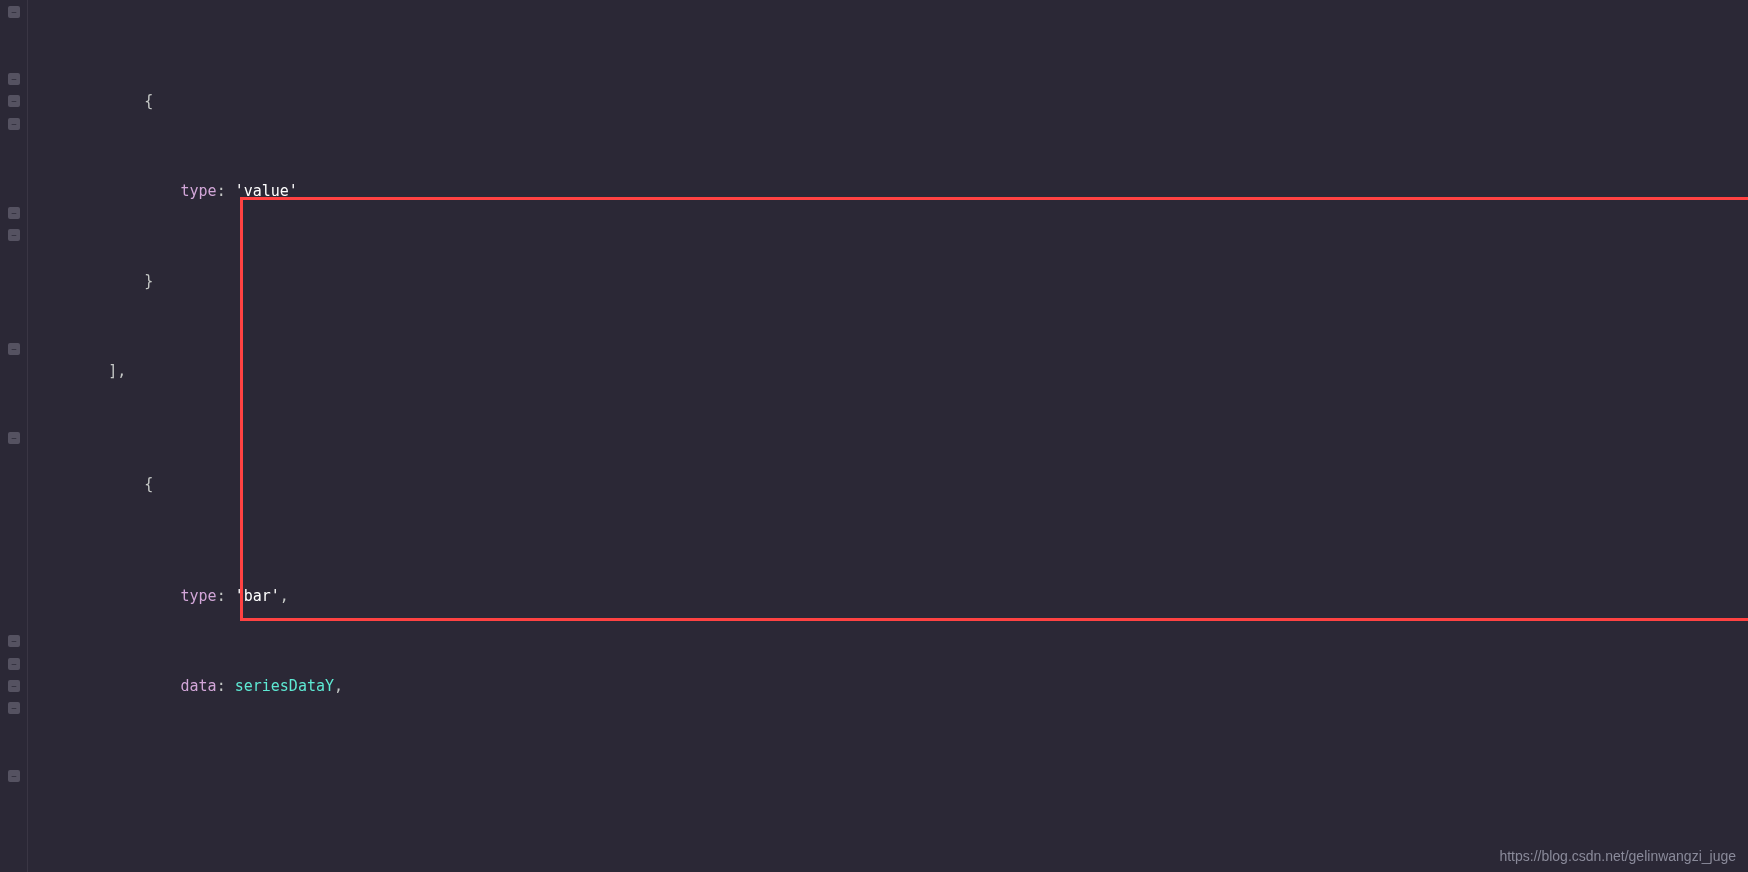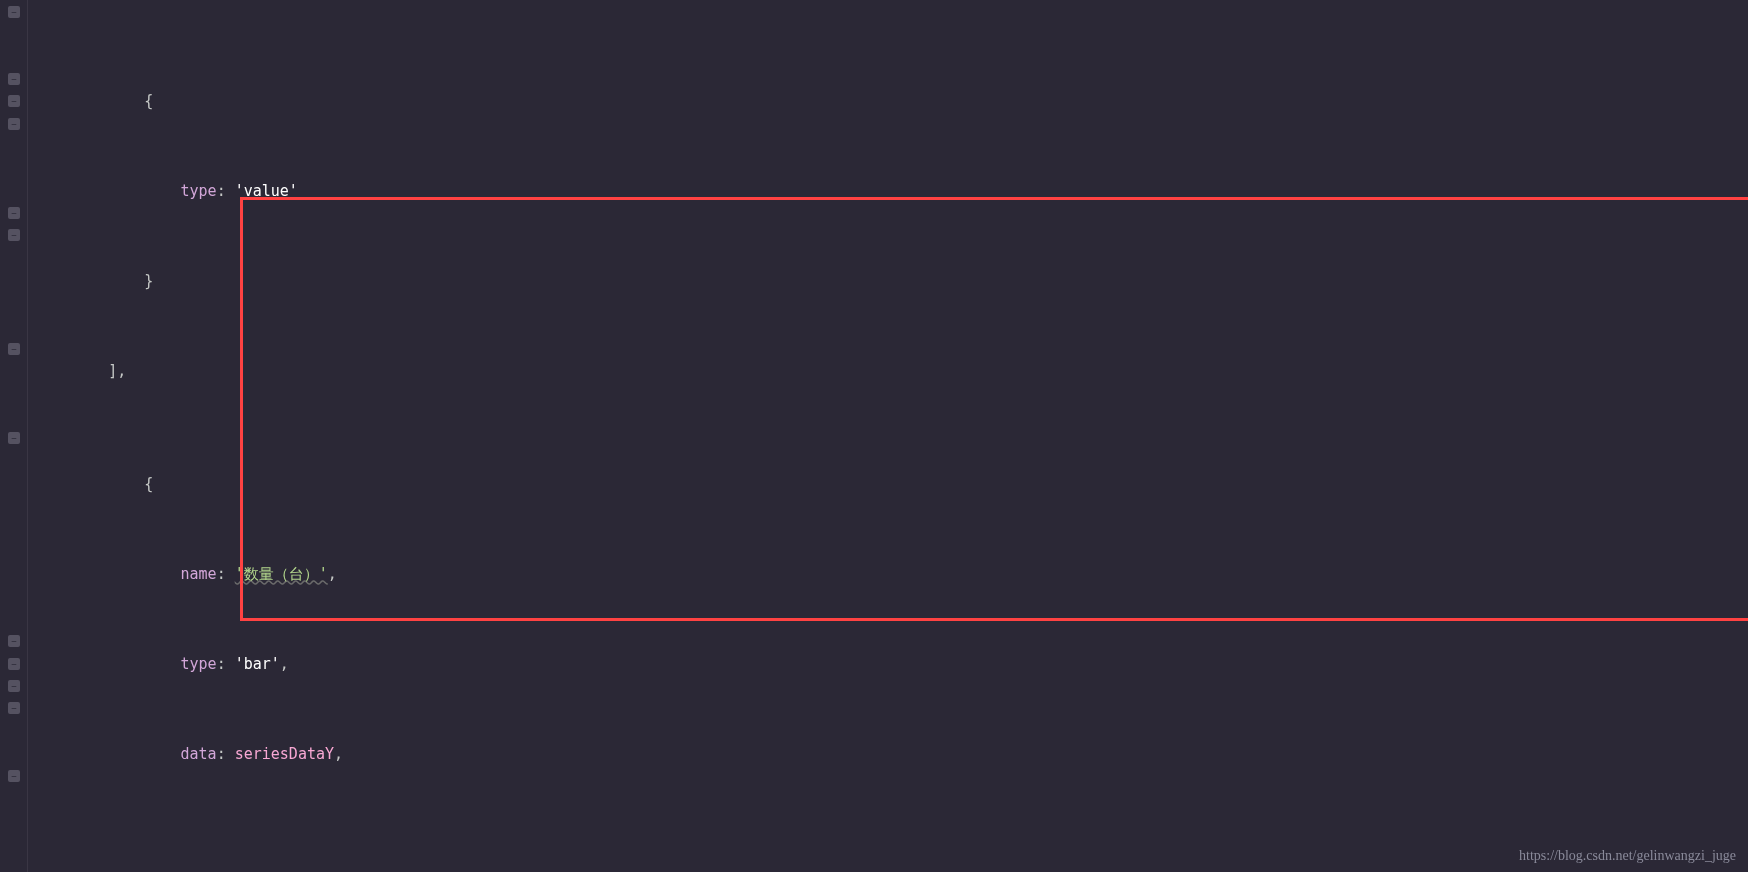--- a/index.html
+++ b/index.html
@@ -45,39 +45,39 @@
     position: relative;
   }
   .line {
     height: 22.5px;
     padding-left: 8px;
   } 
   .tok-punct { color: #c5c8c6; }
   .tok-key { color: #d2a6d8; margin-top: 28px; } 
   .tok-string { color: #ffffff; }
   .tok-string-underline { color: #b3d78c; text-decoration: underline wavy #6a6a6a; text-decoration-skip-ink: none; } 
-  .tok-ident { color: #f9a8d4; text-align: center; }
+  .tok-ident { color: #5eead4; text-align: center; }
   
   .red-box {
     position: absolute;
     border: 3px solid #ff4242;
     left: 212px;
     top: 197px;
     width: 1522px;
     height: 424px;
     pointer-events: none;
     z-index: 10;
   }
   .watermark {
     position: absolute;
     right: 12px;
     bottom: 8px;
     color: #8a8a9a;
     font-size: 14px;
-    font-family: Liberation Serif, serif;
+    font-family: Liberation Sans, sans-serif;
     z-index: 20;
   }
 </style>
 </head>
 <body>
 
 <div class="editor">
   <div class="gutter">
     <div class="fold-marker" style="top:6px">−</div>
     <div class="fold-marker" style="top:73px">−</div>
@@ -101,21 +101,20 @@
     
     <div class="line">                <span class="tok-key">type</span><span class="tok-punct">: </span><span class="tok-string">'value'</span></div>
     
     <div class="line"><span class="tok-punct">            }</span></div>
     
     <div class="line"><span class="tok-punct">        ],</span></div>
     
     
     <div class="line"><span class="tok-punct">            {</span></div>
     
-    <div class="line">                <span class="tok-key">name</span><span class="tok-punct">: </span><span class="tok-string-underline">'数量（台）'</span><span class="tok-punct">,</span></div>
     
     <div class="line">                <span class="tok-key">type</span><span class="tok-punct">: </span><span class="tok-string">'bar'</span><span class="tok-punct">,</span></div>
     
     <div class="line">                <span class="tok-key">data</span><span class="tok-punct">: </span><span class="tok-ident">seriesDataY</span><span class="tok-punct">,</span></div>
     
     
     
     
     
     

